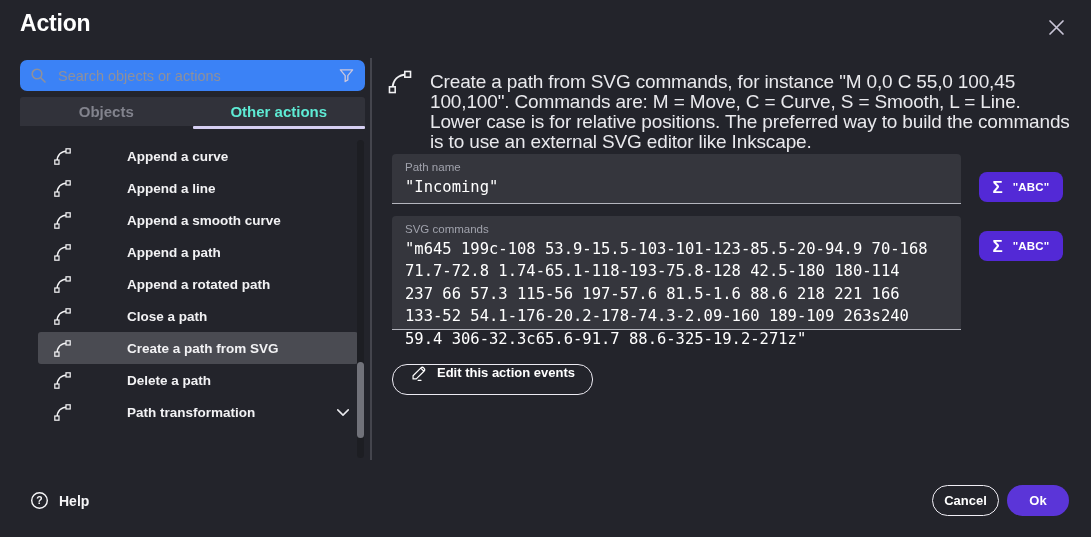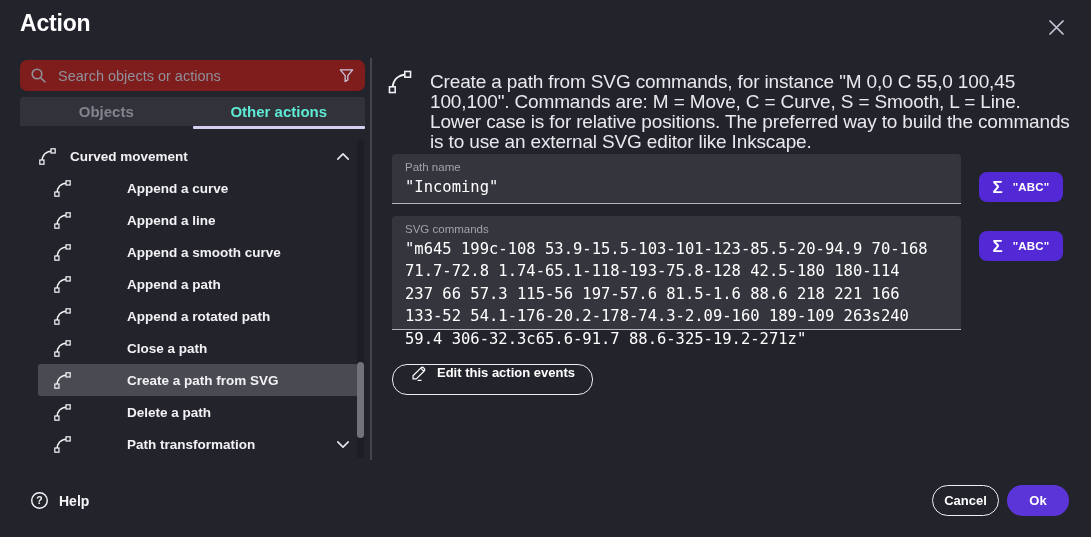--- a/index.html
+++ b/index.html
@@ -4,21 +4,21 @@
 <style>
   html,body{margin:0;padding:0;background:#16171c;}
   .dialog{
     position:relative;width:1091px;height:537px;background:#23242b;
     font-family:"Liberation Sans",sans-serif;color:#f0f0f2;overflow:hidden;padding-left:48px;
   }
   
   .title{position:absolute;left:20px;top:10px;font-size:23px;font-weight:700;color:#ffffff;letter-spacing:-0.2px;}
   .close-btn{position:absolute;left:1044px;top:15px;width:24px;height:24px;cursor:pointer;display:flex;align-items:center;justify-content:center;}
   
-  .searchbox{position:absolute;left:20px;top:60px;width:345px;height:31px;background:#7f1d1d;border-radius:7px;display:flex;align-items:center;box-sizing:border-box;padding:0 10px;}
+  .searchbox{position:absolute;left:20px;top:60px;width:345px;height:31px;background:#3b82f6;border-radius:7px;display:flex;align-items:center;box-sizing:border-box;padding:0 10px;}
   .searchbox input{flex:1;background:transparent;border:none;outline:none;color:#e8e8ec;font-size:14.5px;font-family:"Liberation Sans",sans-serif;margin-left:9px;}
   .searchbox input::placeholder{color:#8f909a;opacity:1;}
   
   .tabs{position:absolute;left:20px;top:97px;width:345px;height:29px;display:flex;background:#31323a;border-radius:3px 3px 0 0;}
   .tab{flex:1;display:flex;align-items:center;justify-content:center;font-size:15px;font-weight:700;color:#82838d;cursor:pointer;position:relative;}
   .tab.active{color:#5eead4;}
   .tab.active .tab-underline{position:absolute;left:0;right:0;bottom:-3px;height:3px;background:#d6cff2;border-radius:1px;}
   
   .list{position:absolute;left:20px;top:140px;width:338px;}
   .row{height:32px;display:flex;align-items:center;cursor:pointer;position:relative;box-sizing:border-box;}
@@ -84,31 +84,20 @@
       <span>Objects</span>
     </div>
     <div class="tab active">
       <span>Other actions</span>
       <span class="tab-underline"></span>
     </div>
   </div>
 
   <div class="list">
 
-    <div class="row parent">
-      <svg class="c-icon" viewBox="0 0 20 20">
-          <path d="M4.2 15.8 C4.2 8.5 8.5 4.2 15.8 4.2" stroke="#f2f2f4" stroke-width="1.6" fill="none"></path>
-          <rect x="1.9" y="13.7" width="4.4" height="4.4" stroke="#f2f2f4" stroke-width="1.3" fill="#23242b"></rect>
-          <rect x="13.7" y="1.9" width="4.4" height="4.4" stroke="#f2f2f4" stroke-width="1.3" fill="#23242b"></rect>
-        </svg>
-      <span class="label">Curved movement</span>
-      <span class="chev"><svg width="14" height="9" viewBox="0 0 16 9">
-            <polyline points="2,7.5 8,1.5 14,7.5" stroke="#e8e8ec" stroke-width="1.8" fill="none" stroke-linecap="round" stroke-linejoin="round"></polyline>
-          </svg></span>
-    </div>
 
     <div class="row child">
       <svg class="c-icon" viewBox="0 0 20 20">
           <path d="M4.2 15.8 C4.2 8.5 8.5 4.2 15.8 4.2" stroke="#f2f2f4" stroke-width="1.6" fill="none"></path>
           <rect x="1.9" y="13.7" width="4.4" height="4.4" stroke="#f2f2f4" stroke-width="1.3" fill="#23242b"></rect>
           <rect x="13.7" y="1.9" width="4.4" height="4.4" stroke="#f2f2f4" stroke-width="1.3" fill="#23242b"></rect>
         </svg>
       <span class="label">Append a curve</span>
     </div>
 

